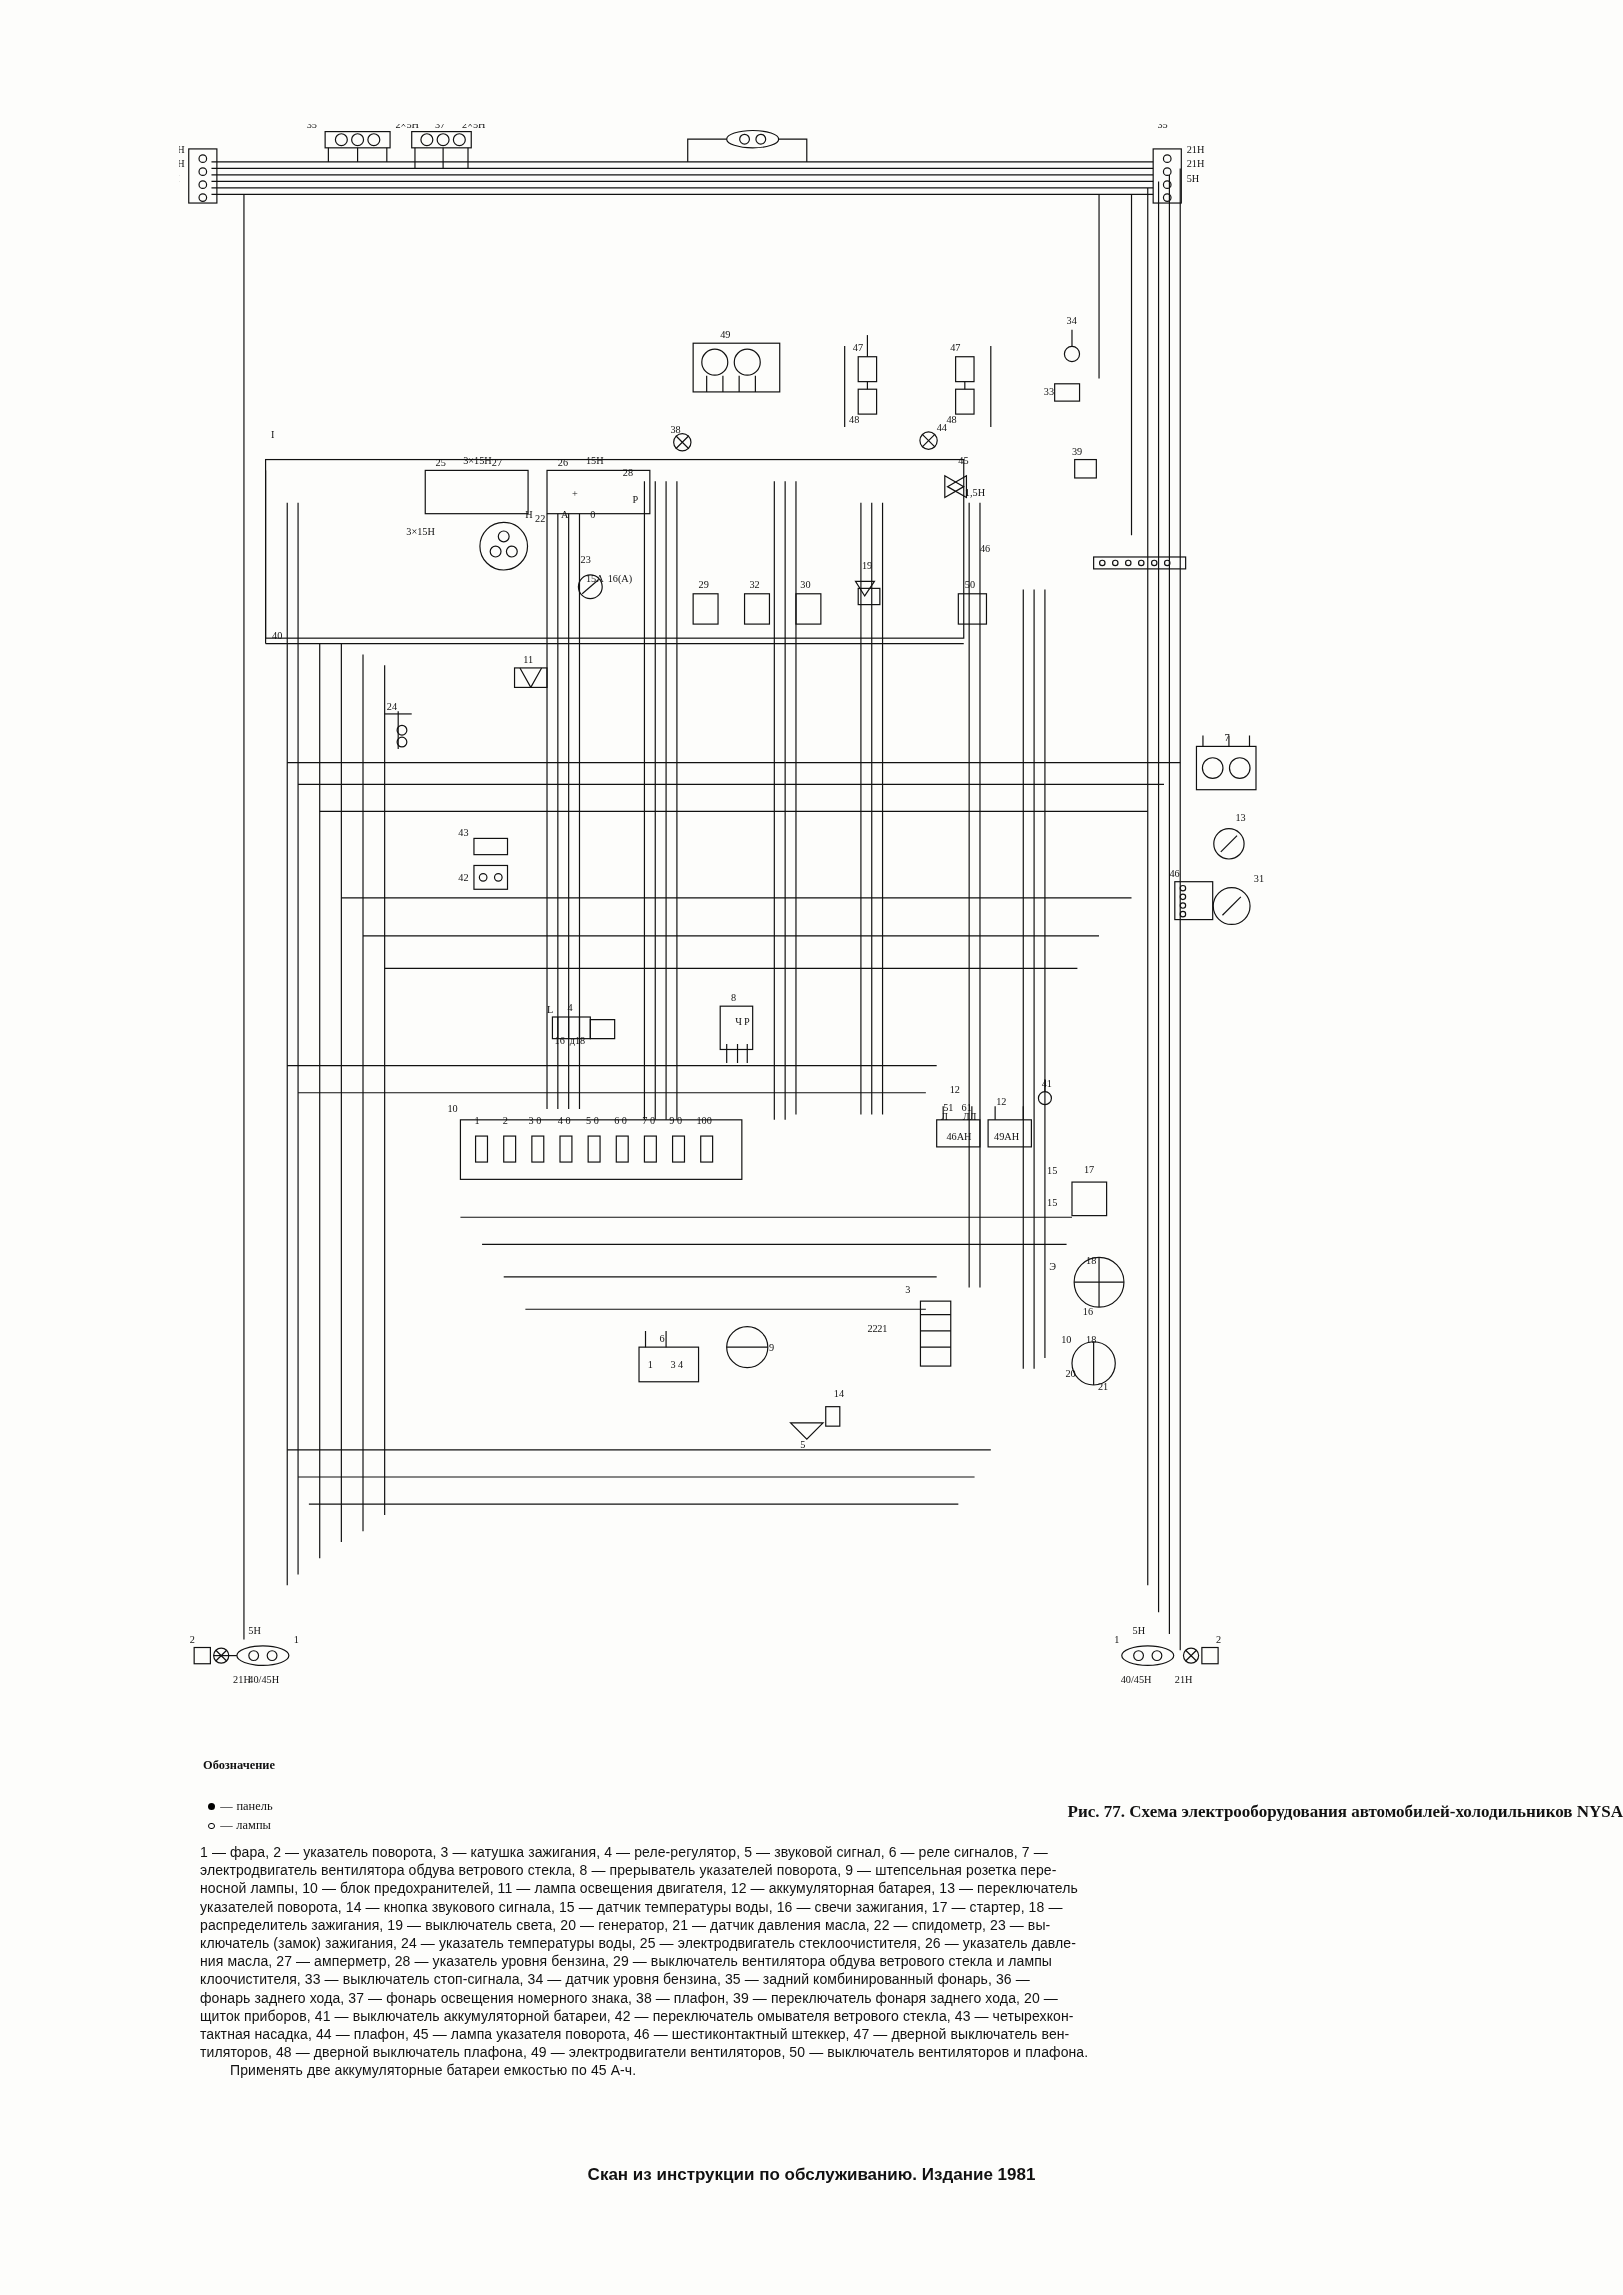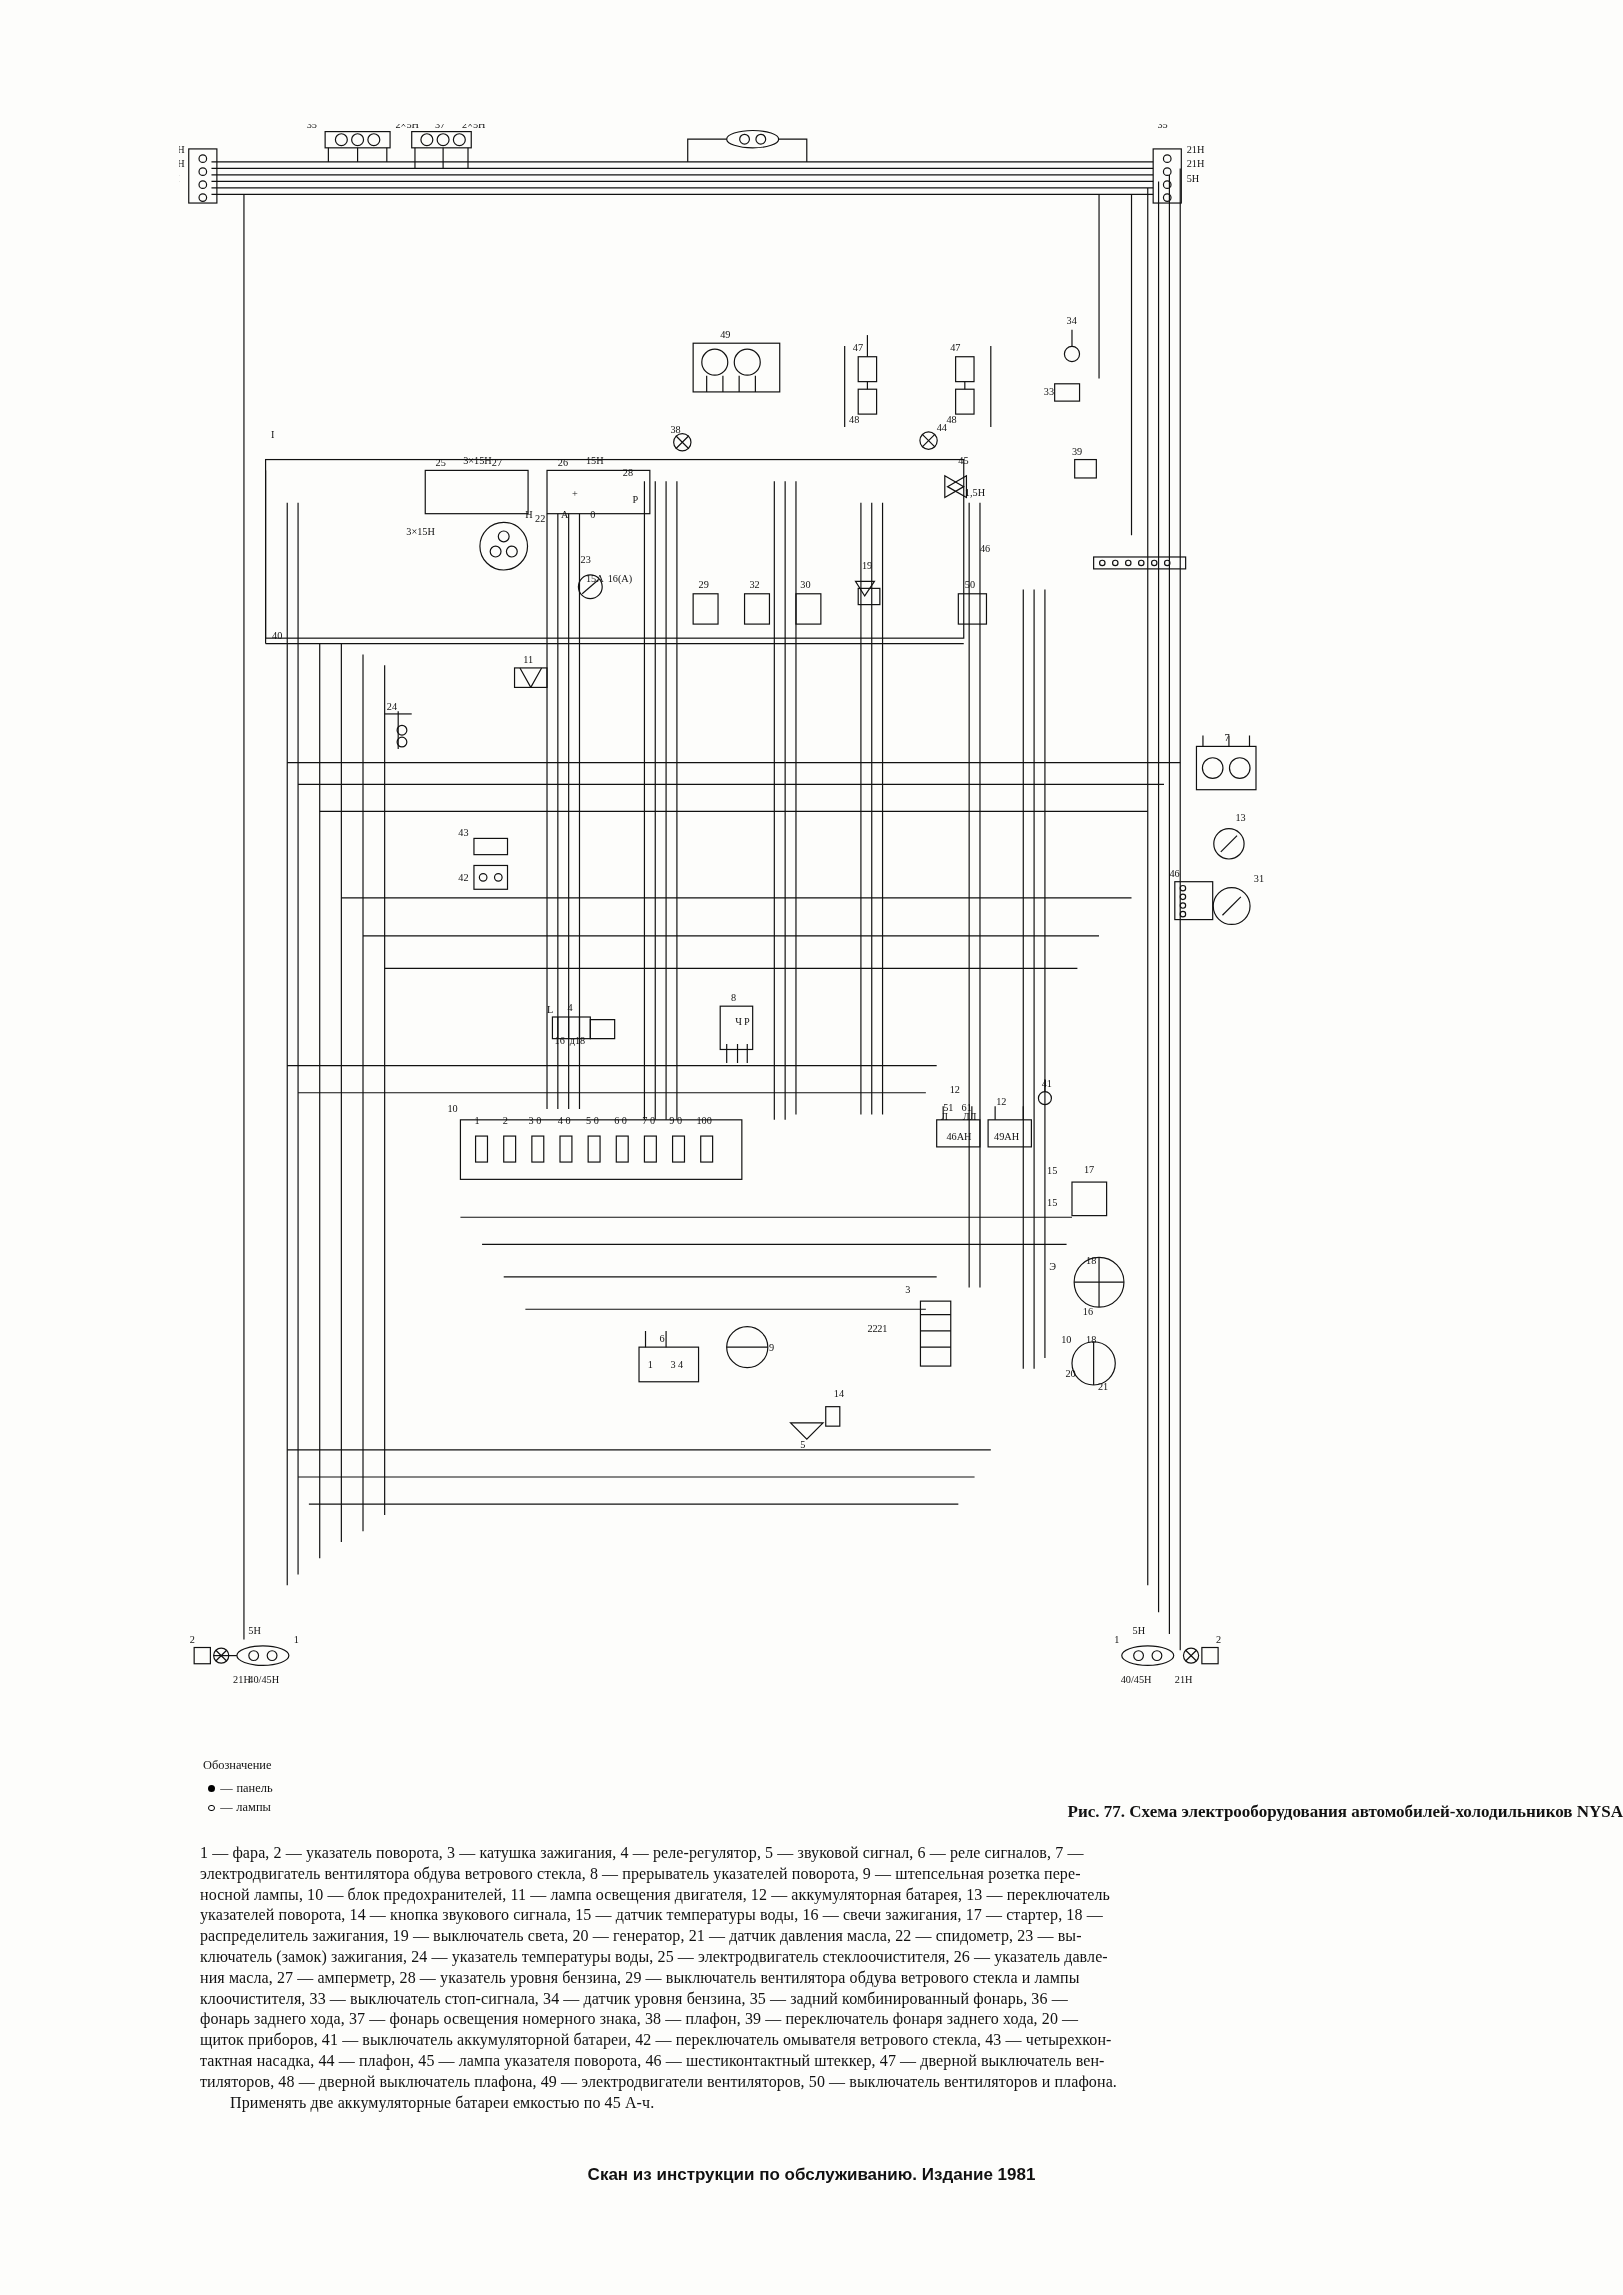--- a/index.html
+++ b/index.html
@@ -37,21 +37,21 @@
   
   .legend-key {
     position: absolute;
     left: 203px;
     top: 1756px;
     width: 260px;
     font-size: 12.4px;
     line-height: 1.55;
     font-family: "Liberation Serif", serif;
   }
-  .legend-key .kt { margin-bottom: 4px; }
+  .legend-key .kt { margin-bottom: 22px; font-weight: bold; }
   .legend-key .krow { display: flex; align-items: center; margin-left: 5.4px; }
   .legend-key .kdot {
     display: inline-block;
     width: 7px; height: 7px;
     border-radius: 50%;
     background: #000;
     margin-right: 4.9px;
   }
   .legend-key .kdot.ring {
     background: #fff;
@@ -70,24 +70,24 @@
     font-weight: bold;
     font-family: "Liberation Serif", serif;
   }
 
   
   .legend-body {
     position: absolute;
     left: 200px;
     top: 1843px;
     width: 1239px;
-    font-size: 16px;
+    font-size: 14px;
     line-height: 1.30;
     text-align: justify;
-    font-family: Liberation Serif, serif;
+    font-family: Liberation Sans, sans-serif;
     letter-spacing: 0.1px;
   }
   .legend-body p { margin: 0; }
   .legend-body .indent { text-indent: 30px; }
 
   
   .footer-note {
     position: absolute;
     left: 0;
     top: 2165px;

